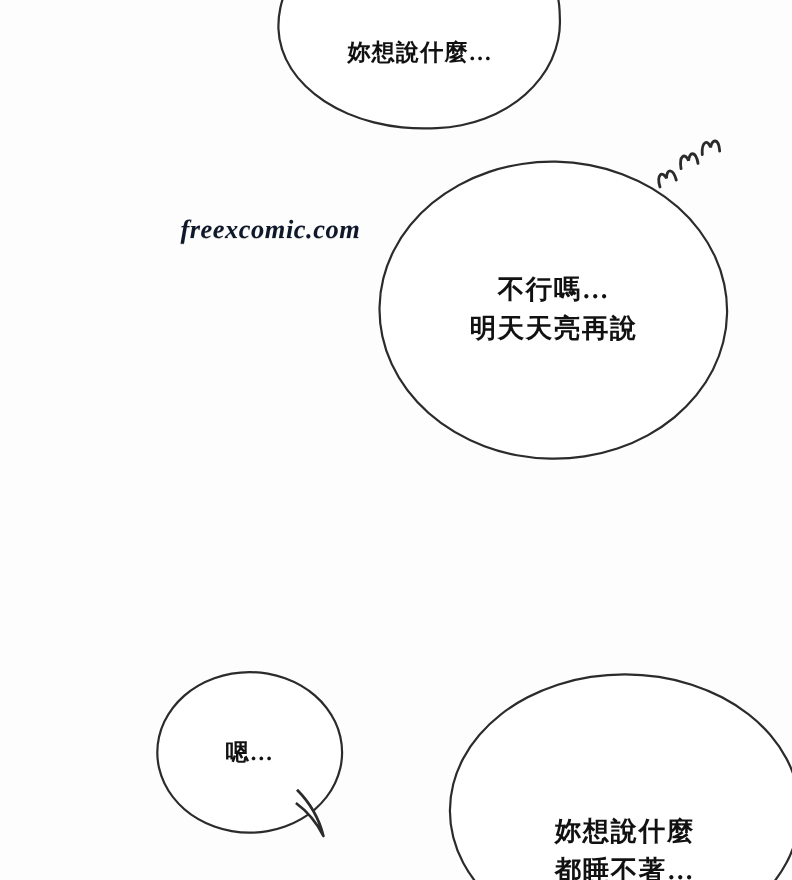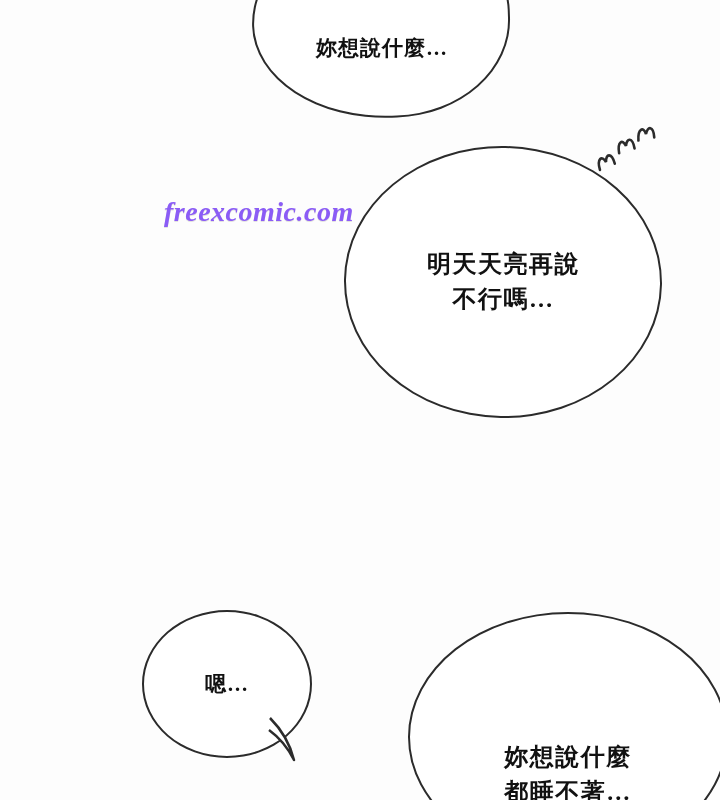--- a/index.html
+++ b/index.html
@@ -107,22 +107,22 @@
     width: 66px;
     height: 58px;
   }
   .watermark {
     position: absolute;
     left: 164px;
     top: 196px;
     font-family: "Liberation Serif", serif;
     font-style: italic;
     font-weight: 700;
-    font-size: 28px;
-    color: #8b5cf6;
+    font-size: 24px;
+    color: #0f172a;
     letter-spacing: 0.5px;
     text-shadow: 0 1px 0 #e4e3df;
     user-select: none;
   }
 </style>
 </head>
 <body>
 
 <div class="page">
 
@@ -135,22 +135,22 @@
       <path d="M6 50 C6 38, 12 36, 14 44 C16 36, 22 36, 22 48" stroke="#2b2b2b" stroke-width="2.6" stroke-linecap="round" fill="none" transform="rotate(-16 14 44)"></path>
       <path d="M26 34 C26 22, 32 20, 34 28 C36 20, 42 20, 42 32" stroke="#2b2b2b" stroke-width="2.6" stroke-linecap="round" fill="none" transform="rotate(-10 34 28)"></path>
       <path d="M46 22 C46 10, 52 8, 54 16 C56 8, 62 8, 62 20" stroke="#2b2b2b" stroke-width="2.6" stroke-linecap="round" fill="none" transform="rotate(-4 54 16)"></path>
     </svg>
   </div>
 
   <div class="watermark">freexcomic.com</div>
 
   <div class="bubble" id="bubble-main">
     <div class="txt">
+      <div>不行嗎…</div>
       <div>明天天亮再說</div>
-      <div>不行嗎…</div>
     </div>
   </div>
 
   <div class="bubble" id="bubble-small">
     <div class="txt">嗯…</div>
   </div>
   <div class="tail">
     <svg width="44" height="50" viewBox="0 0 44 50" fill="none" xmlns="http://www.w3.org/2000/svg">
       <path d="M2 2 C14 14, 22 28, 26 44 C20 32, 12 22, 1 14" stroke="#2b2b2b" stroke-width="2.5" stroke-linejoin="round" fill="#ffffff"></path>
     </svg>

